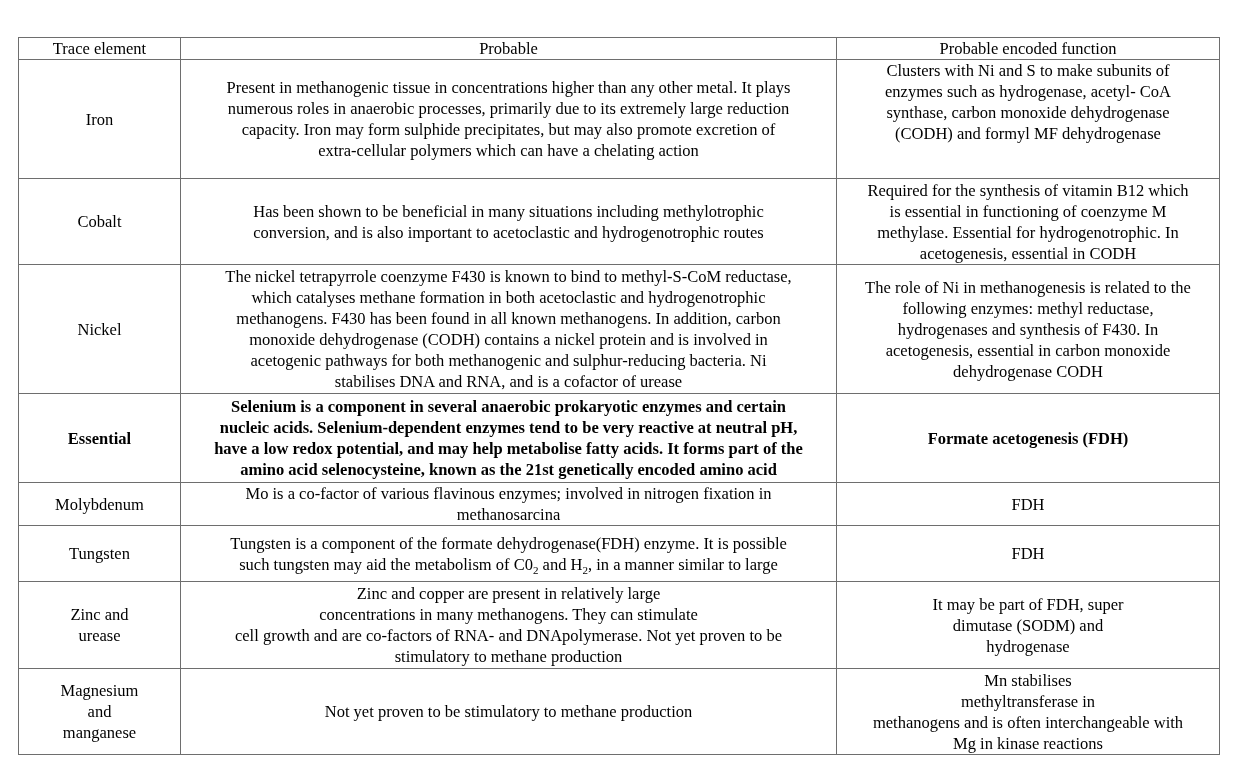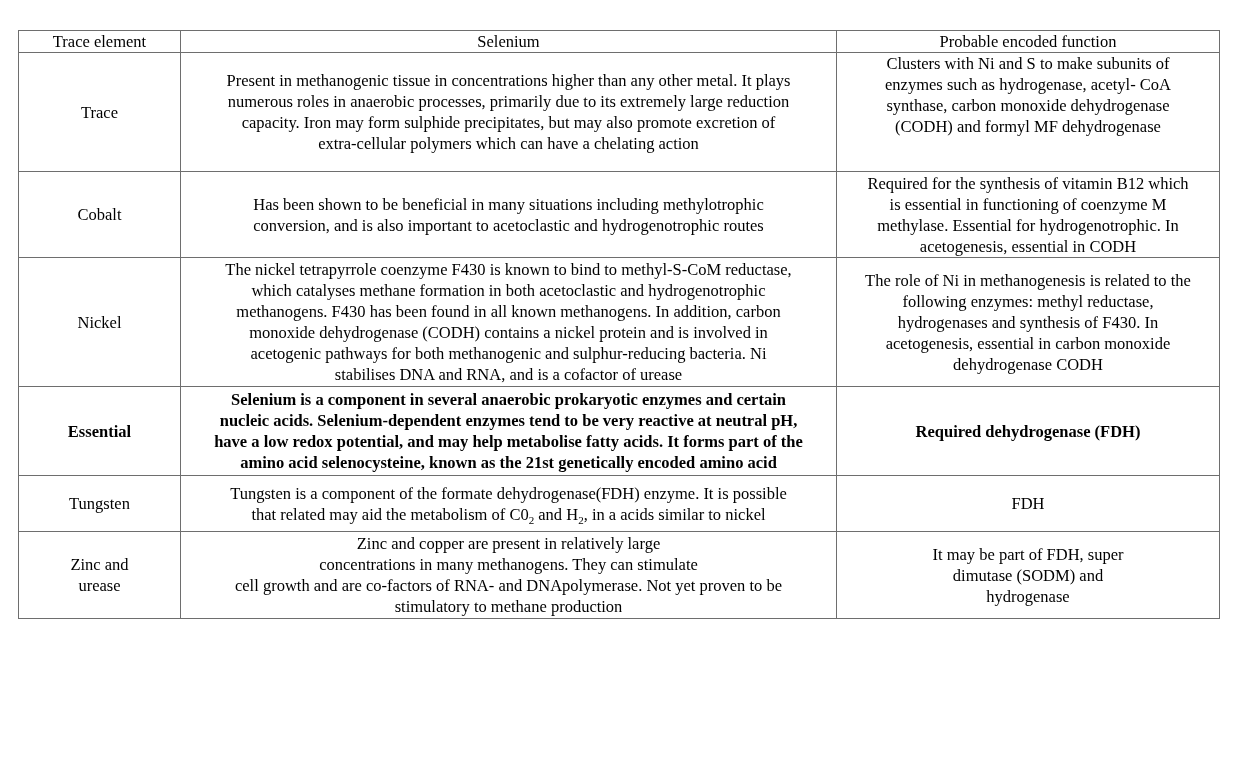--- a/index.html
+++ b/index.html
@@ -1,19 +1,19 @@
 <!DOCTYPE html>
 <html><head>
   <meta charset="utf-8">
   <style>
     html, body { margin: 0; padding: 0; background: #ffffff; }
     body { width: 1249px; height: 771px; position: relative; overflow: hidden;
       font-family: "Liberation Serif", "DejaVu Serif", serif; color: #000; }
     table.trace {
-      position: absolute; left: 18px; top: 30px;
+      position: absolute; left: 18px; top: 37px;
       width: 1201px; border-collapse: collapse; table-layout: fixed;
       font-size: 16.5px; line-height: 21px;
     }
     table.trace td, table.trace th {
       border: 1px solid #6e6e6e; text-align: center; vertical-align: middle;
       padding: 0 4px; font-weight: normal;
     }
     col.c1 { width: 162px; }
     col.c2 { width: 656px; }
     col.c3 { width: 383px; }
@@ -36,25 +36,25 @@
 
 <table class="trace">
   <colgroup>
       <col class="c1">
       <col class="c2">
       <col class="c3">
     </colgroup>
   <tbody>
       <tr class="h">
     <th>Trace element</th>
-    <th>Selenium</th>
+    <th>Probable</th>
     <th>Probable encoded function</th>
   </tr>
   <tr class="r0">
-    <td class="pre">Trace</td>
+    <td class="pre">Iron</td>
     <td class="pre comment">Present in methanogenic tissue in concentrations higher than any other metal. It plays
 numerous roles in anaerobic processes, primarily due to its extremely large reduction
 capacity. Iron may form sulphide precipitates, but may also promote excretion of
 extra-cellular polymers which can have a chelating action</td>
     <td class="pre func">Clusters with Ni and S to make subunits of
 enzymes such as hydrogenase, acetyl- CoA
 synthase, carbon monoxide dehydrogenase
 (CODH) and formyl MF dehydrogenase</td>
   </tr>
   <tr class="r1">
@@ -79,35 +79,51 @@
 hydrogenases and synthesis of F430. In
 acetogenesis, essential in carbon monoxide
 dehydrogenase CODH</td>
   </tr>
   <tr class="r3">
     <td class="pre">Essential</td>
     <td class="pre">Selenium is a component in several anaerobic prokaryotic enzymes and certain
 nucleic acids. Selenium-dependent enzymes tend to be very reactive at neutral pH,
 have a low redox potential, and may help metabolise fatty acids. It forms part of the
 amino acid selenocysteine, known as the 21st genetically encoded amino acid</td>
-    <td class="pre">Required dehydrogenase (FDH)</td>
+    <td class="pre">Formate acetogenesis (FDH)</td>
+  </tr>
+  <tr class="r4">
+    <td class="pre">Molybdenum</td>
+    <td class="pre">Mo is a co-factor of various flavinous enzymes; involved in nitrogen fixation in
+methanosarcina</td>
+    <td class="pre">FDH</td>
   </tr>
   <tr class="r5">
     <td class="pre">Tungsten</td>
     <td>
       <span>Tungsten is a component of the formate dehydrogenase(FDH) enzyme. It is possible</span><br>
-      <span>that related may aid the metabolism of C0</span><sub>2</sub><span> and H</span><sub>2</sub><span>, in a acids similar to nickel</span>
+      <span>such tungsten may aid the metabolism of C0</span><sub>2</sub><span> and H</span><sub>2</sub><span>, in a manner similar to large</span>
     </td>
     <td class="pre">FDH</td>
   </tr>
   <tr class="r6">
     <td class="pre">Zinc and
 urease</td>
     <td class="pre">Zinc and copper are present in relatively large
 concentrations in many methanogens. They can stimulate
 cell growth and are co-factors of RNA- and DNApolymerase. Not yet proven to be
 stimulatory to methane production</td>
     <td class="pre">It may be part of FDH, super
 dimutase (SODM) and
 hydrogenase</td>
   </tr>
+  <tr class="r7">
+    <td class="pre">Magnesium
+and
+manganese</td>
+    <td class="pre">Not yet proven to be stimulatory to methane production</td>
+    <td class="pre">Mn stabilises
+methyltransferase in
+methanogens and is often interchangeable with
+Mg in kinase reactions</td>
+  </tr>
 </tbody>
   </table>
 
 </body></html>

